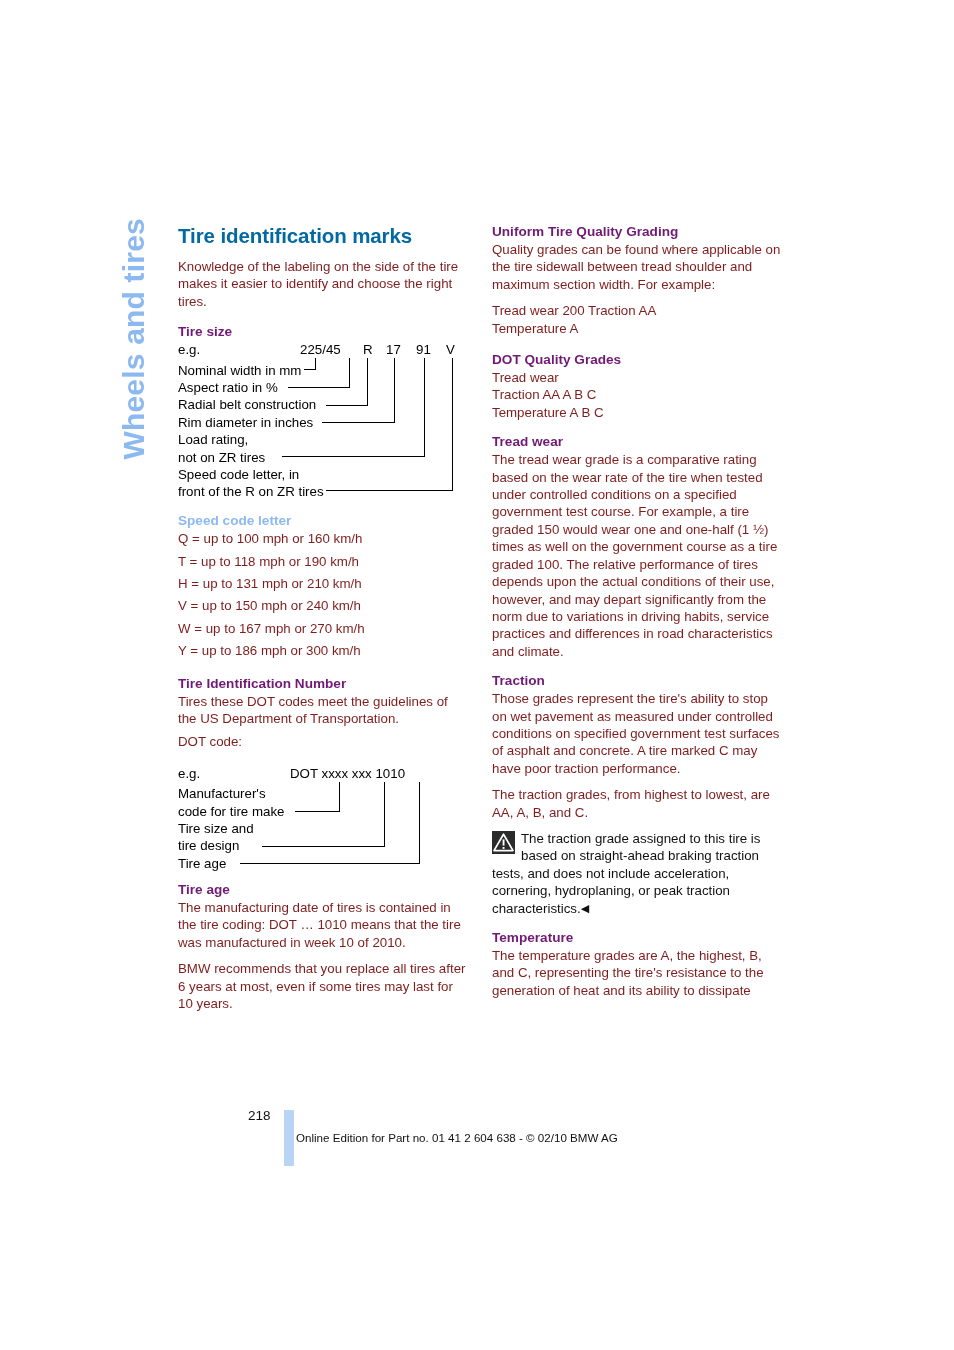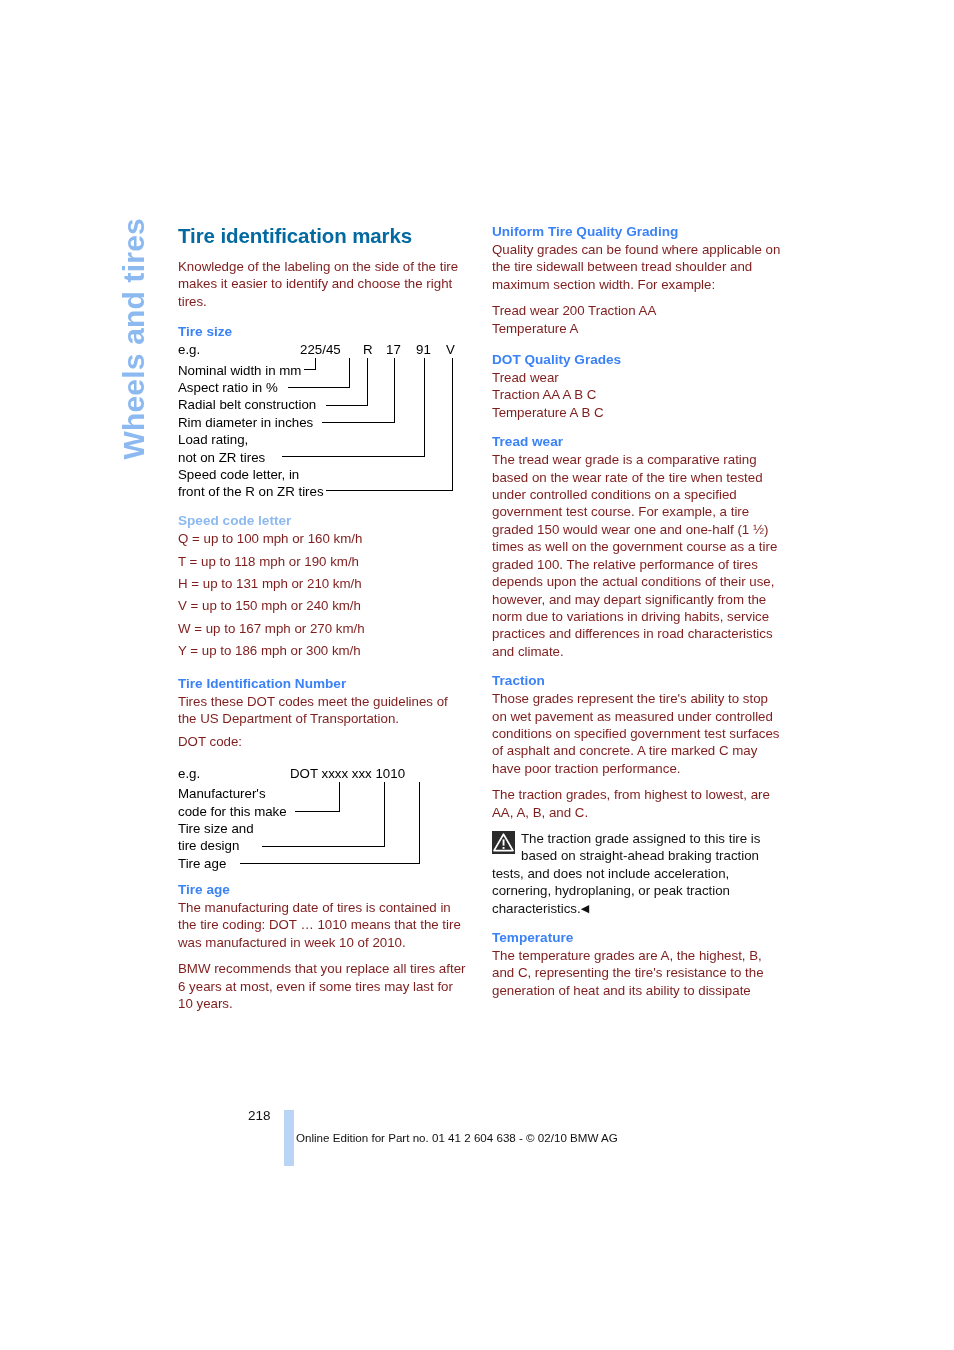--- a/index.html
+++ b/index.html
@@ -51,21 +51,21 @@
   h1.title {
     font-size: 20.5px;
     font-weight: bold;
     color: #0369a1;
     margin: 0 0 10px 0;
     letter-spacing: -0.1px;
   }
   h2.head {
     font-size: 13.6px;
     font-weight: bold;
-    color: #3b82f6;
+    color: #701a75;
     margin: 14px 0 2px 0;
   }
   h2.head.light {
     color: #8cb9f0;
   }
   h2.head.first { margin-top: 0; }
 
   p.body {
     font-size: 13.3px;
     line-height: 17.4px;
@@ -228,21 +228,21 @@
 
     <div class="diagram" style="height:105px;">
       <div class="row">
         <span>e.g.</span>
         <span class="code" style="left:112px;">DOT xxxx xxx 1010</span>
       </div>
       <div class="row" style="margin-top:3px;">
         <span>Manufacturer's</span>
       </div>
       <div class="row">
-        <span>code for this make</span>
+        <span>code for tire make</span>
       </div>
       <div class="row">
         <span>Tire size and</span>
       </div>
       <div class="row">
         <span>tire design</span>
       </div>
       <div class="row">
         <span>Tire age</span>
       </div>

